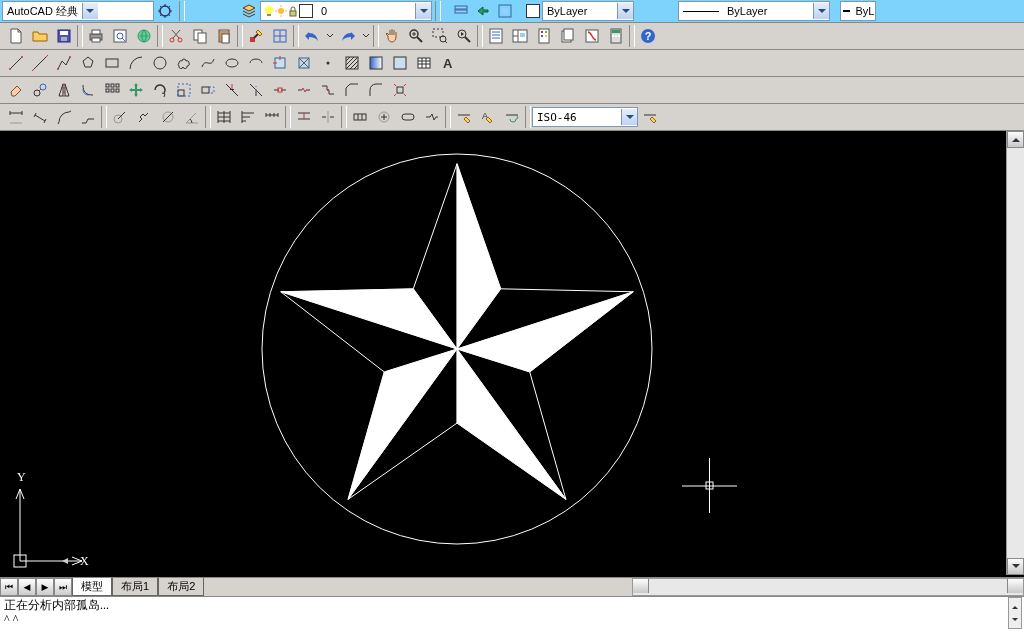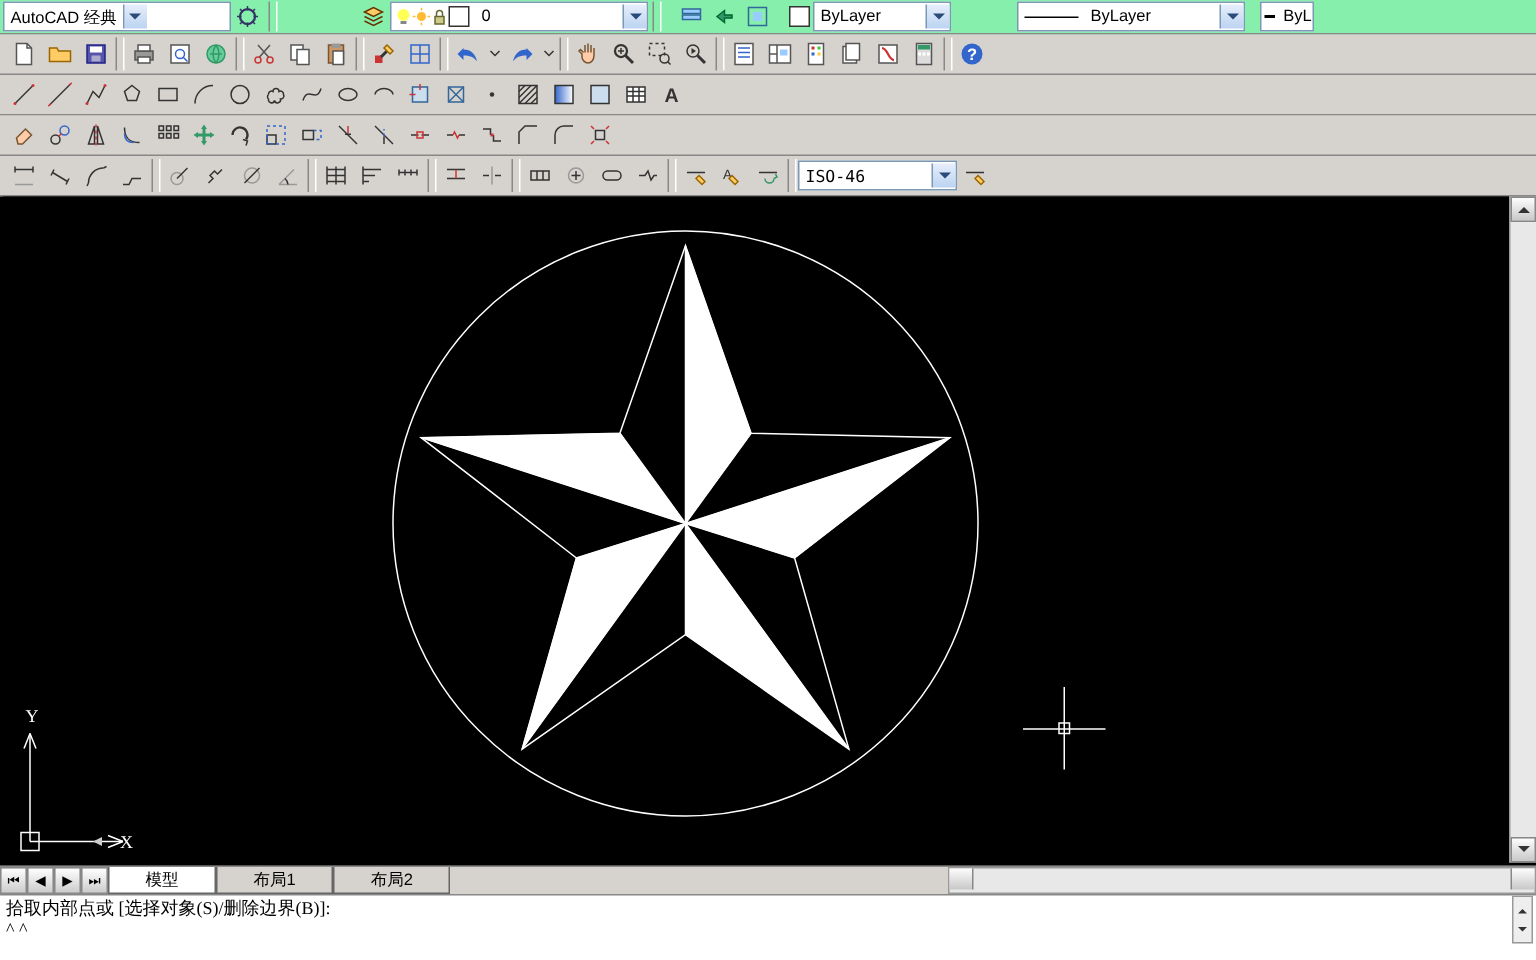--- a/index.html
+++ b/index.html
@@ -1,16 +1,16 @@
 <!DOCTYPE html>
 <html><head>
 <meta charset="utf-8">
 <style>
 html,body{margin:0;padding:0;width:1024px;height:640px;overflow:hidden;font-family:Tahoma,Arial,sans-serif;font-size:11px;background:#d6d3ce;}
-.toprow{display:flex;align-items:center;height:22px;background:#86efac;border-bottom:1px solid #888;}
+.toprow{display:flex;align-items:center;height:22px;background:#7dd3fc;border-bottom:1px solid #888;}
 .toprow .seg{display:flex;align-items:center;height:20px;padding:0 2px;}
 .dropbox{display:flex;align-items:center;height:18px;background:#fff;border:1px solid #7b98b5;font-size:11px;}
 .dropbox .txt{padding:0 4px;white-space:nowrap;}
 .dropbox .arrow{width:15px;height:16px;background:linear-gradient(#e6eefb,#bcd3f1);border-left:1px solid #7b98b5;display:flex;align-items:center;justify-content:center;}
 .dropbox .arrow:after{content:"";border:4px solid transparent;border-top-color:#2a4a7a;margin-top:3px;}
 .ico{width:20px;height:20px;display:flex;align-items:center;justify-content:center;border:1px solid transparent;}
 .sep{width:4px;height:20px;border-left:1px solid #888;border-right:1px solid #fff;margin:0 1px;}
 .toolbar{display:flex;align-items:center;height:26px;background:#d6d3ce;border-bottom:1px solid #888;padding-left:4px;}
 .toolbar .sep{height:22px;}
 .toolbar .ico{width:22px;height:22px;}
@@ -19,21 +19,21 @@
 .canvas{position:absolute;left:2px;top:0;width:1004px;height:444px;background:#000;}
 .vscroll{position:absolute;right:0;top:0;width:17px;height:444px;background:#e8e8e8;border-left:1px solid #999;}
 .vscroll .btn{width:15px;height:15px;background:linear-gradient(#fdfdfd,#c8c8c8);border:1px solid #888;display:flex;align-items:center;justify-content:center;}
 .vscroll .btn:after{content:"";border:4px solid transparent;}
 .vscroll .btn.up:after{border-bottom-color:#333;margin-bottom:3px;}
 .vscroll .btn.dn{position:absolute;bottom:0;}
 .vscroll .btn.dn:after{border-top-color:#333;margin-top:3px;}
 .tabsrow{display:flex;align-items:center;height:18px;background:#d6d3ce;border-top:1px solid #888;}
 .tabbtn{width:16px;height:16px;background:linear-gradient(#fff,#ccc);border:1px solid #888;display:flex;align-items:center;justify-content:center;font-size:9px;}
 .tabs{display:flex;height:18px;}
-.tab{padding:1px 24px;border:1px solid #666;border-top:0;background:#d6d3ce;font-size:11px;}
+.tab{padding:1px 8px;border:1px solid #666;border-top:0;background:#d6d3ce;font-size:11px;}
 .tab.active{background:#fff;font-weight:normal;}
 .hscroll{flex:0 0 390px;height:16px;background:#e8e8e8;border:1px solid #999;margin-left:4px;display:flex;}
 .hscroll .b{width:15px;height:14px;background:linear-gradient(#fdfdfd,#c8c8c8);border-right:1px solid #888;}
 .hscroll .b.r{border-right:0;border-left:1px solid #888;margin-left:auto;}
 .cmdarea{background:#fff;border-top:1px solid #888;height:46px;padding:1px 4px;font-family:SimSun,Tahoma;font-size:12px;line-height:14px;}
 .cmdarea .line{white-space:nowrap;}
 .caretbox{width:12px;height:30px;border:1px solid #999;background:#eee;position:absolute;left:2px;bottom:2px;display:flex;flex-direction:column;}
 .caretbox div{flex:1;display:flex;align-items:center;justify-content:center;}
 .caretbox div:after{content:"";border:3px solid transparent;}
 .caretbox .u:after{border-bottom-color:#333;}
@@ -721,20 +721,20 @@
   </div>
   <div style="flex:1"></div>
   <div class="hscroll">
     <div class="b"></div>
     <div class="b r"></div>
   </div>
 </div>
 
 <div style="position:relative">
 <div class="cmdarea">
-  <div class="line">拾取内部点或 [选择对象(S)/删除边界(B)]:</div>
+  <div class="line">正在分析内部孤岛...</div>
   <div class="line">^ ^</div>
 </div>
 <div class="caretbox" style="left:auto;right:2px;top:1px;bottom:auto">
   <div class="u"></div>
   <div class="d"></div>
 </div>
 </div>
 
 </body></html>

